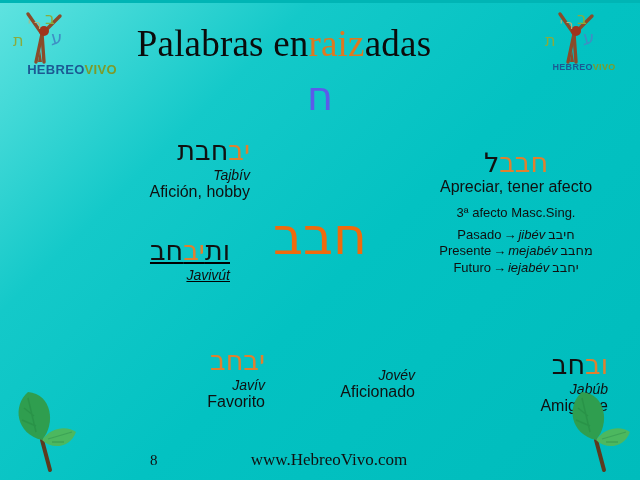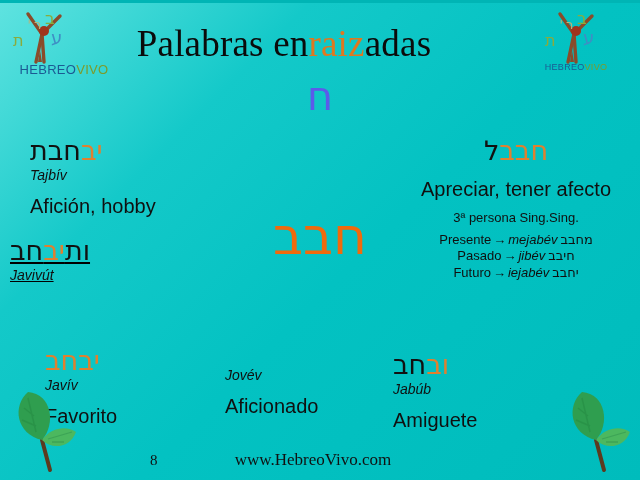--- a/index.html
+++ b/index.html
@@ -20,25 +20,25 @@
     position: absolute; left: 0; top: 0; width: 640px; height: 3px;
     background: #00b5b5;
   }
   
   .logo { position: absolute; width: 120px; height: 80px; }
   .logo-left  { left: 4px;  top: 4px; }
   .logo-right { left: 516px; top: 4px; }
   .logo svg { display: block; }
   .logo-word {
     position: absolute;
-    left: 0; top: 58px;
+    left: 8px; top: 58px;
     width: 120px;
     text-align: center;
     font-size: 13px;
-    font-weight: normal;
+    font-weight: bold;
     letter-spacing: .3px;
     white-space: nowrap;
   }
   .logo-word .hebreo { color: #1c5a93; }
   .logo-word .vivo   { color: #7d9b2b; }
   .logo-right .logo-word { font-size: 9px; top: 58px; }
 
   
   .title {
     position: absolute;
@@ -71,54 +71,54 @@
     width: 180px;
     text-align: center;
     font-size: 52px;
     color: #f06a0c;
     font-family: "DejaVu Sans", sans-serif;
     direction: rtl;
     line-height: 1;
   }
 
   
-  .word-block { position: absolute; text-align: left; }
+  .word-block { position: absolute; text-align: right; }
   .heb {
     font-family: "DejaVu Sans", sans-serif;
     direction: rtl;
     font-size: 27px;
     line-height: 1.1;
     color: #111;
     white-space: nowrap;
   }
   .heb .o { color: #e0802f; }
   .heb .k { color: #111; }
   .translit {
     font-style: italic;
     font-size: 14px;
     color: #101010;
     margin-top: 1px;
   }
   .meaning {
-    font-size: 20px;
-    color: #101010;
-    margin-top: 12px;
+    font-size: 16px;
+    color: #101010;
+    margin-top: 0px;
     white-space: nowrap;
   }
 
   .wb-tajbiv  { left: 30px;  top: 136px; width: 220px; }
   .wb-javivut { left: 10px;  top: 236px; width: 220px; text-decoration: underline; }
   .wb-javiv   { left: 45px;  top: 346px; width: 220px; }
   .wb-jovev   { left: 225px; top: 366px; width: 190px; }
-  .wb-jabub   { left: 393px; top: 350px; width: 190px; }
+  .wb-jabub   { left: 418px; top: 350px; width: 190px; }
 
   
   .verb-block {
     position: absolute;
-    left: 392px; top: 136px;
+    left: 392px; top: 148px;
     width: 248px;
     text-align: center;
   }
   .verb-block .heb { font-size: 27px; }
   .verb-person {
     font-size: 13px;
     color: #101010;
     margin-top: 9px;
   }
   .conj {
@@ -141,21 +141,21 @@
   
   .page-num {
     position: absolute;
     left: 150px; top: 452px;
     font-family: "Liberation Serif", serif;
     font-size: 15px;
     color: #111;
   }
   .site {
     position: absolute;
-    left: 208px; top: 450px;
+    left: 224px; top: 450px;
     width: 210px;
     text-align: center;
     font-family: "Liberation Serif", serif;
     font-size: 17px;
     color: #111;
     white-space: nowrap;
   }
 
   .leaf { position: absolute; }
   .leaf-left  { left: 6px;   top: 382px; }
@@ -231,24 +231,24 @@
 
   <div class="word-block wb-jabub">
     <div class="heb"><span class="o">וב</span><span class="k">חב</span></div>
     <div class="translit">Jabúb</div>
     <div class="meaning">Amiguete</div>
   </div>
 
   <div class="verb-block">
     <div class="heb"><span class="o">חבב</span><span class="k">ל</span></div>
     <div class="meaning">Apreciar, tener afecto</div>
-    <div class="verb-person">3ª persona Sing.Sing.</div>
+    <div class="verb-person">3ª afecto Masc.Sing.</div>
     <div class="conj">
+      <div class="row"><span class="tense">Pasado</span><span class="arrow">→</span><span class="tl">jibév</span><span class="hw">חיבב</span></div>
       <div class="row"><span class="tense">Presente</span><span class="arrow">→</span><span class="tl">mejabév</span><span class="hw">מחבב</span></div>
-      <div class="row"><span class="tense">Pasado</span><span class="arrow">→</span><span class="tl">jibév</span><span class="hw">חיבב</span></div>
       <div class="row"><span class="tense">Futuro</span><span class="arrow">→</span><span class="tl">iejabév</span><span class="hw">יחבב</span></div>
     </div>
   </div>
 
   <div class="leaf leaf-left">
     <svg width="80" height="95" viewBox="0 0 80 95">
       <path d="M44 88 L36 58" stroke="#5c3a1e" stroke-width="4" fill="none" stroke-linecap="round"></path>
       <path d="M36 58 C10 52 6 24 22 10 C46 12 50 42 36 58 Z" fill="#2f9e4f"></path>
       <path d="M36 58 C46 44 62 44 70 50 C64 66 46 68 36 58 Z" fill="#4cb85f"></path>
       <path d="M30 50 L22 16 M30 44 L16 38 M28 34 L18 26" stroke="#22864070" stroke-width="1.5" fill="none"></path>

